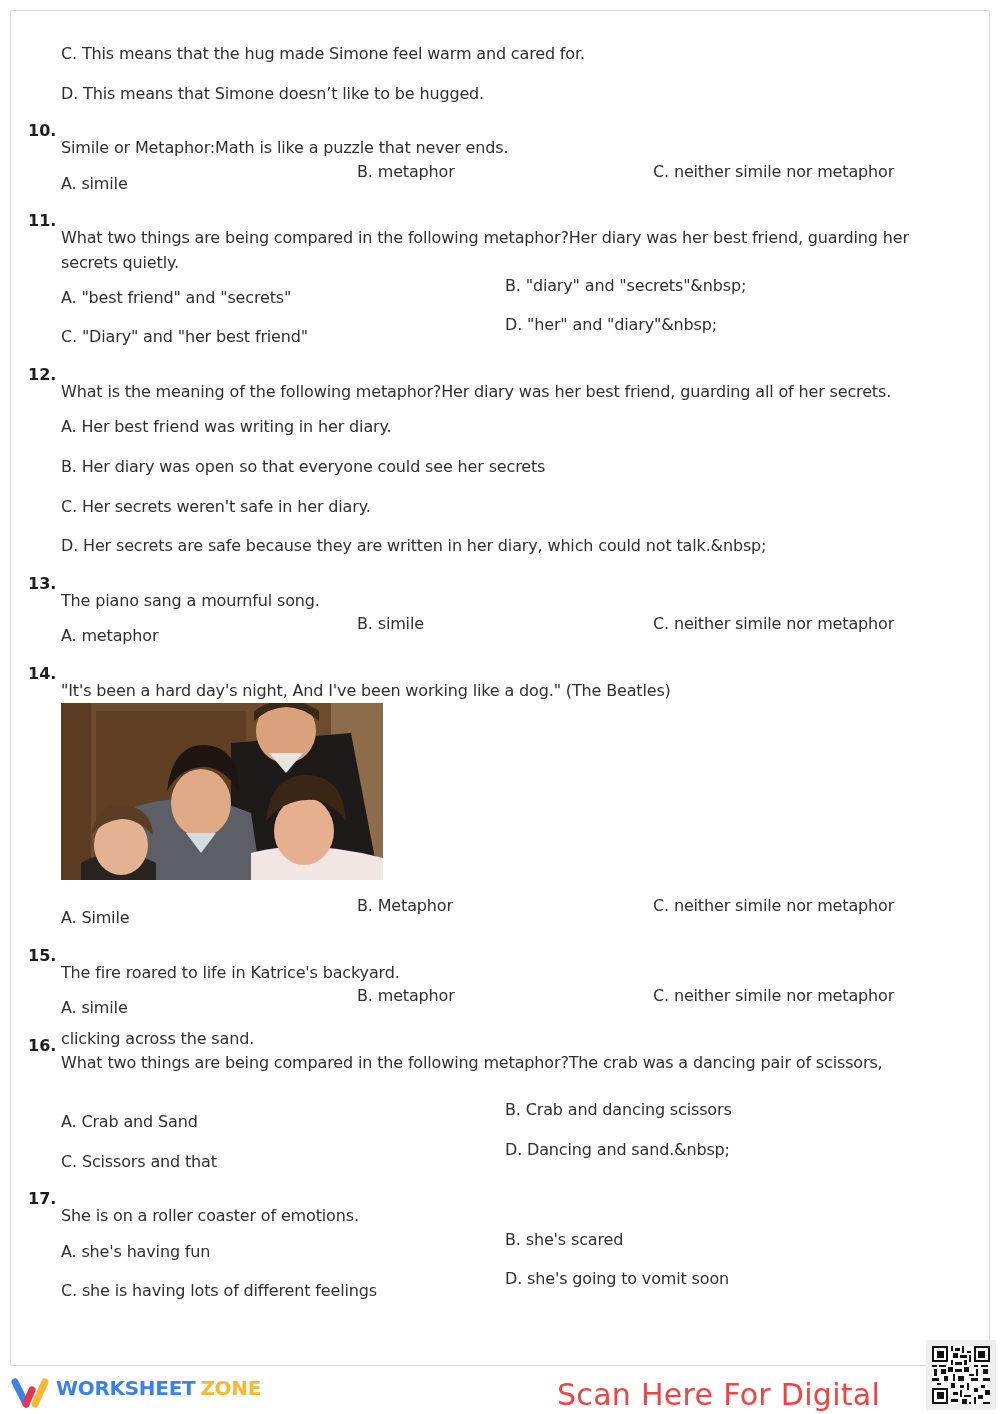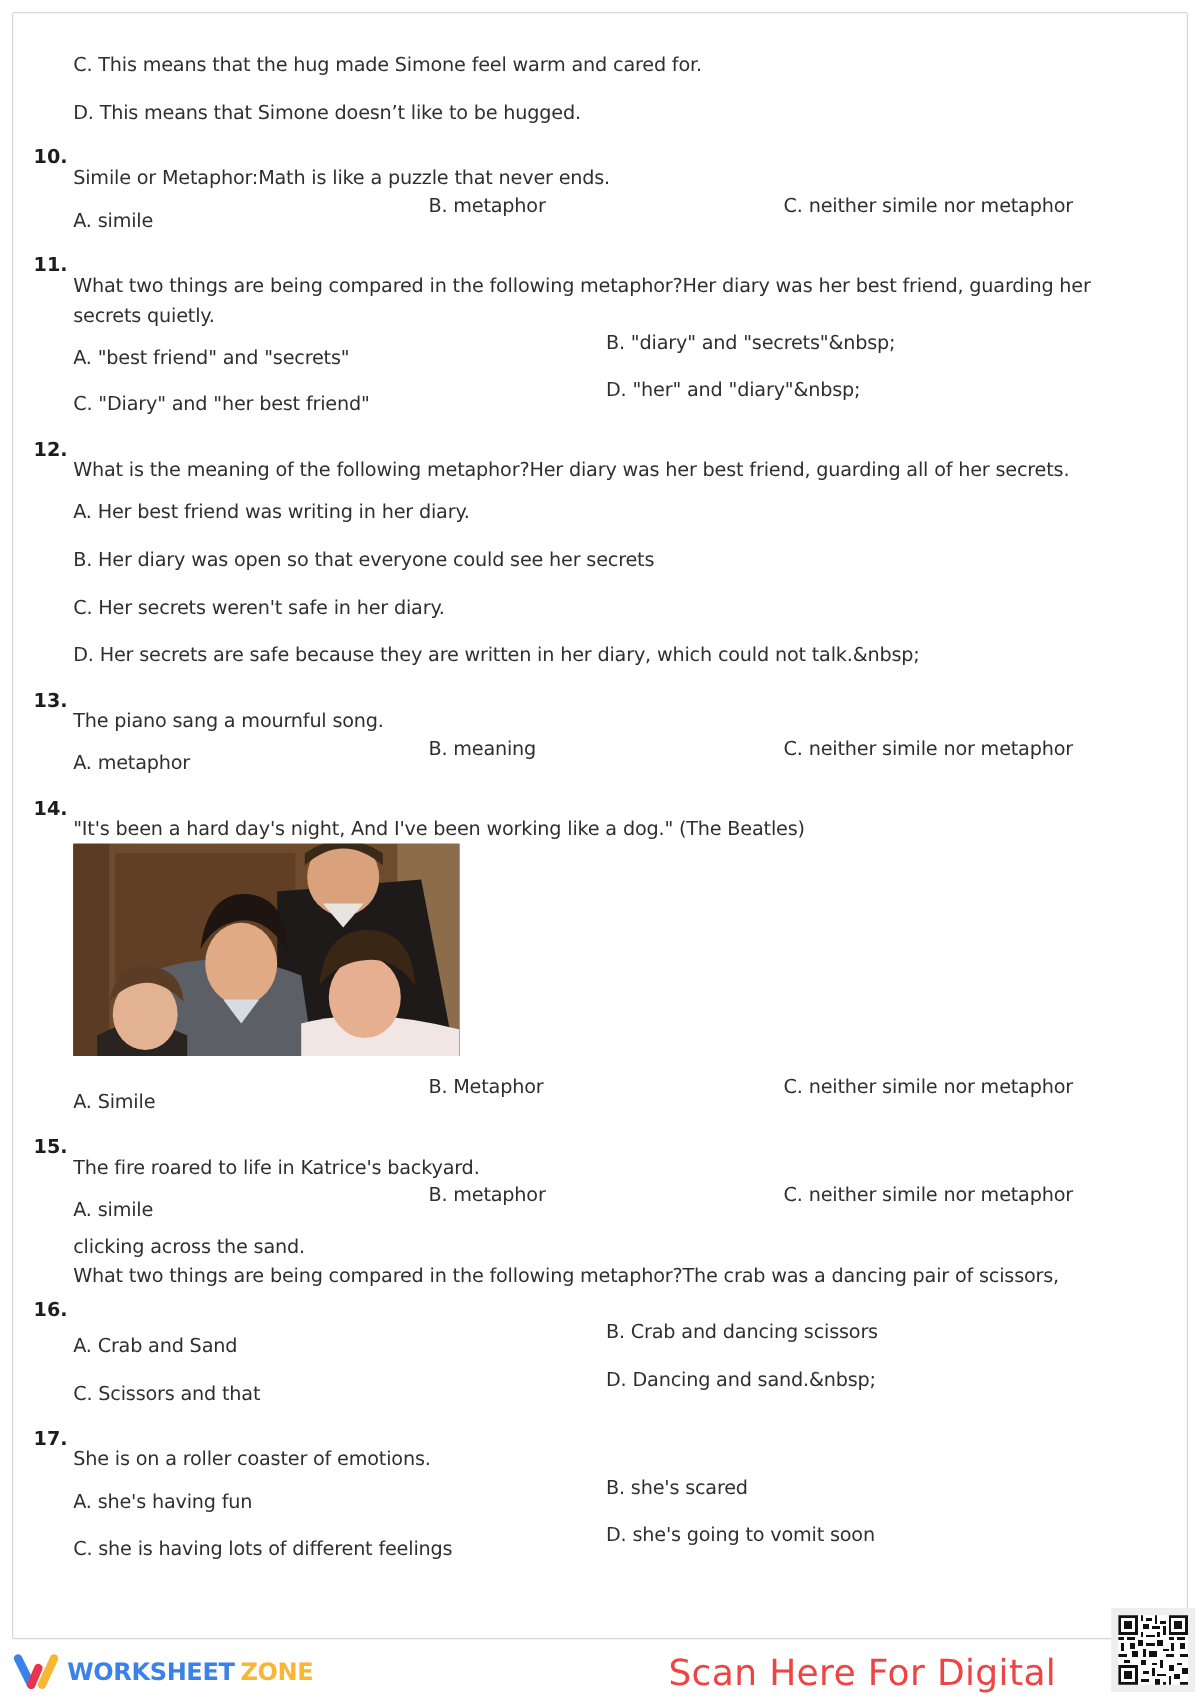--- a/index.html
+++ b/index.html
@@ -19,21 +19,21 @@
   .c2-3 { left: 357px; }
   .c3-3 { left: 653px; }
   .c2-2 { left: 505px; }
 
   .photo {
     position: absolute; left: 61px; top: 703px; width: 322px; height: 177px; overflow: hidden;
     background: linear-gradient(90deg, #5a3a22 0%, #7a5533 30%, #6b4a2c 55%, #8a6a48 85%, #9b7b56 100%);
   }
   .photo svg { width: 100%; height: 100%; display: block; }
 
-  .footer-logo { position: absolute; left: 10px; top: 1376px; height: 34px; display: flex; align-items: center; }
+  .footer-logo { position: absolute; left: 10px; top: 1376px; height: 34px; display: flex; align-items: flex-start; }
   .footer-logo svg { width: 42px; height: 34px; }
   .brand { font-family: "DejaVu Sans", sans-serif; font-weight: bold; font-size: 20px; letter-spacing: -0.3px; margin-left: 4px; }
   .brand .b1 { color: #3b82e8; }
   .brand .b2 { color: #f7b733; margin-left: 5px; }
 
   .scan-text { position: absolute; left: 557px; top: 1378px; font-size: 30px; line-height: 34px; color: #ef4444; letter-spacing: 0.3px; font-family: "DejaVu Sans", sans-serif; }
   .qr { position: absolute; left: 926px; top: 1340px; width: 70px; height: 70px; background: #eeeeee; padding: 6px; }
   .qr svg { width: 58px; height: 58px; display: block; }
 </style>
 </head>
@@ -61,21 +61,21 @@
 <div class="qnum" style="top:363px">12.</div>
 <div class="qtext" style="top:363px">What is the meaning of the following metaphor?Her diary was her best friend, guarding all of her secrets.</div>
 <div class="line c1" style="top:403px">A. Her best friend was writing in her diary.</div>
 <div class="line c1" style="top:443px">B. Her diary was open so that everyone could see her secrets</div>
 <div class="line c1" style="top:483px">C. Her secrets weren't safe in her diary.</div>
 <div class="line c1" style="top:522px">D. Her secrets are safe because they are written in her diary, which could not talk.&amp;nbsp;</div>
 
 <div class="qnum" style="top:572px">13.</div>
 <div class="qtext" style="top:572px">The piano sang a mournful song.</div>
 <div class="line c1" style="top:612px">A. metaphor</div>
-<div class="line c2-3" style="top:612px">B. meaning</div>
+<div class="line c2-3" style="top:612px">B. simile</div>
 <div class="line c3-3" style="top:612px">C. neither simile nor metaphor</div>
 
 <div class="qnum" style="top:662px">14.</div>
 <div class="qtext" style="top:662px">"It's been a hard day's night, And I've been working like a dog." (The Beatles)</div>
 <div class="photo" title="Photo of The Beatles">
   <svg viewBox="0 0 322 177" preserveAspectRatio="none">
 
     <rect x="0" y="0" width="322" height="177" fill="#6e4b2d"></rect>
     <rect x="35" y="8" width="150" height="110" fill="#5a3b22" opacity="0.7"></rect>
     <rect x="0" y="0" width="30" height="177" fill="#4e321c" opacity="0.6"></rect>
@@ -103,21 +103,21 @@
 <div class="line c1" style="top:894px">A. Simile</div>
 <div class="line c2-3" style="top:894px">B. Metaphor</div>
 <div class="line c3-3" style="top:894px">C. neither simile nor metaphor</div>
 
 <div class="qnum" style="top:944px">15.</div>
 <div class="qtext" style="top:944px">The fire roared to life in Katrice's backyard.</div>
 <div class="line c1" style="top:984px">A. simile</div>
 <div class="line c2-3" style="top:984px">B. metaphor</div>
 <div class="line c3-3" style="top:984px">C. neither simile nor metaphor</div>
 
-<div class="qnum" style="top:1080px">16.</div>
+<div class="qnum" style="top:1034px">16.</div>
 <div class="qtext" style="top:1034px">What two things are being compared in the following metaphor?The crab was a dancing pair of scissors,</div>
 <div class="qtext" style="top:1010px">clicking across the sand.</div>
 <div class="line c1" style="top:1098px">A. Crab and Sand</div>
 <div class="line c2-2" style="top:1098px">B. Crab and dancing scissors</div>
 <div class="line c1" style="top:1138px">C. Scissors and that</div>
 <div class="line c2-2" style="top:1138px">D. Dancing and sand.&amp;nbsp;</div>
 
 <div class="qnum" style="top:1187px">17.</div>
 <div class="qtext" style="top:1187px">She is on a roller coaster of emotions.</div>
 <div class="line c1" style="top:1228px">A. she's having fun</div>

